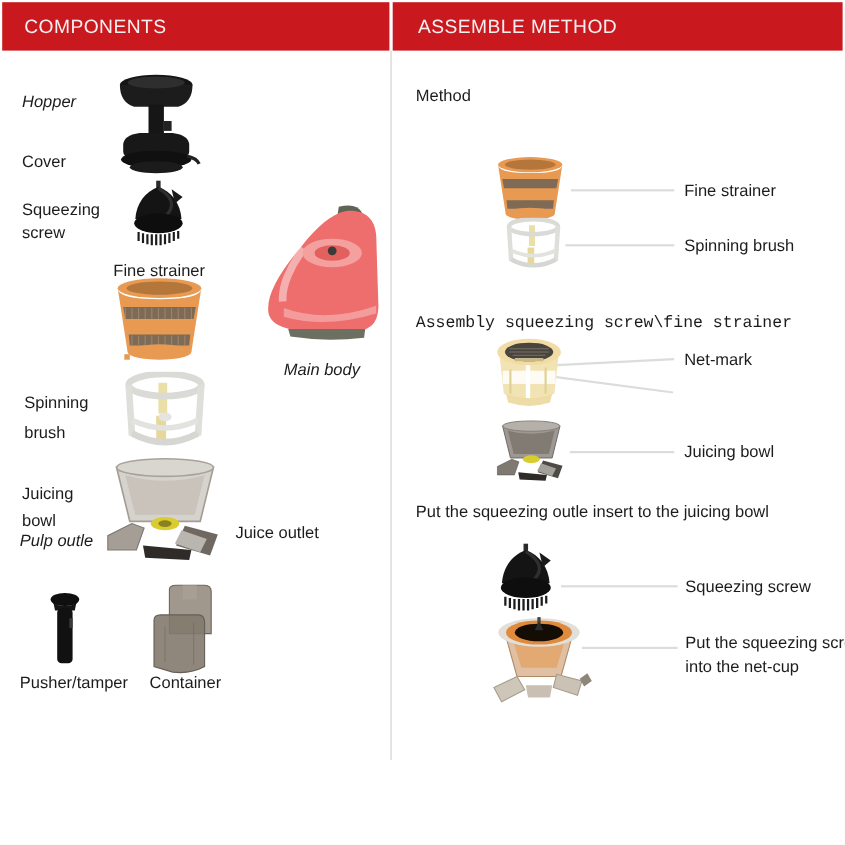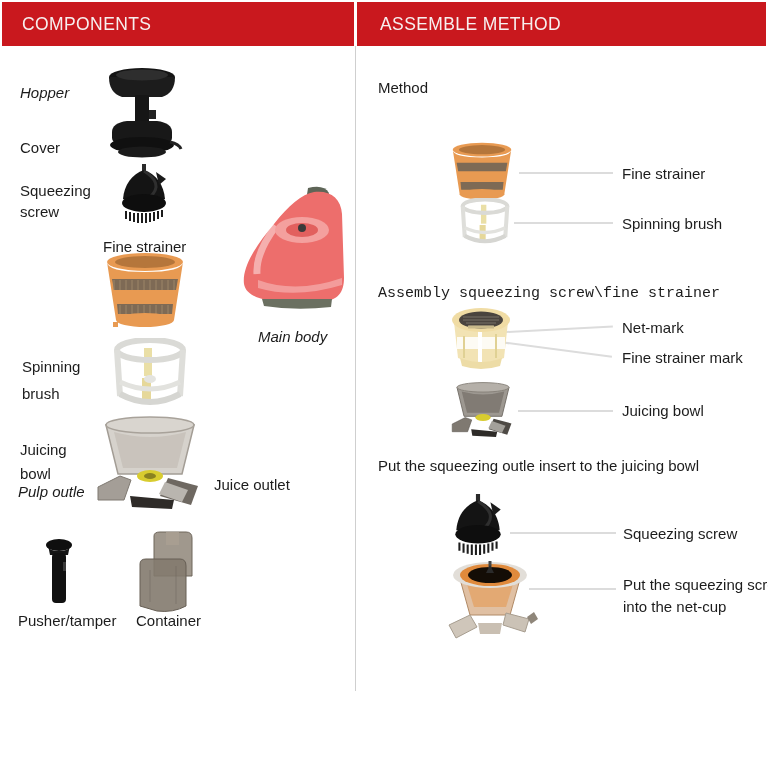--- a/index.html
+++ b/index.html
@@ -178,21 +178,20 @@
     <path d="M14,40 L14,72 M40,36 L40,74" stroke="#6E665B" stroke-opacity="0.5"></path>
   </svg>
 
   <div class="step txt-method">Method</div>
   <div class="step txt-step2">Assembly squeezing screw\fine strainer</div>
   <div class="step txt-step3">Put the squeezing outle insert to the juicing bowl</div>
 
   <div class="callout co-finestrainer">Fine strainer</div>
   <div class="callout co-spinningbrush">Spinning brush</div>
   <div class="callout co-netmark">Net-mark</div>
-  <div class="callout co-fsmark">Fine strainer mark</div>
   <div class="callout co-juicingbowl">Juicing bowl</div>
   <div class="callout co-squeezingscrew">Squeezing screw</div>
   <div class="callout co-netcup">Put the squeezing screw into the net-cup</div>
 
   <div class="leader ld1"></div>
   <div class="leader ld2"></div>
   <div class="leader ld3"></div>
   <div class="leader ld4"></div>
   <div class="leader ld5"></div>
   <div class="leader ld6"></div>

